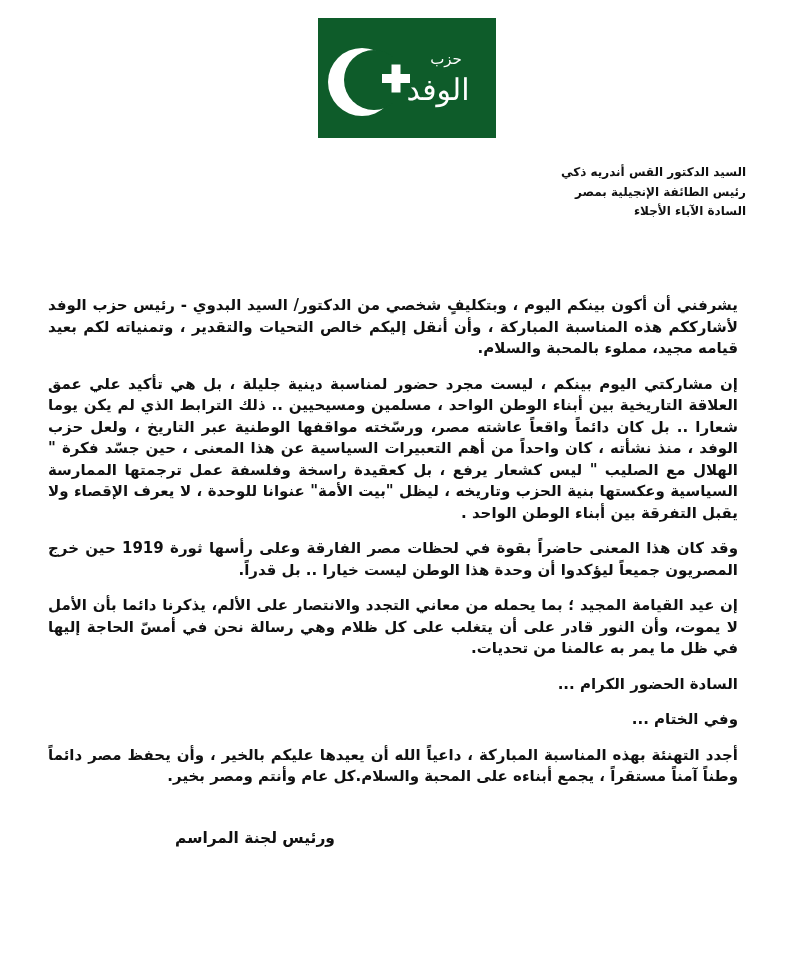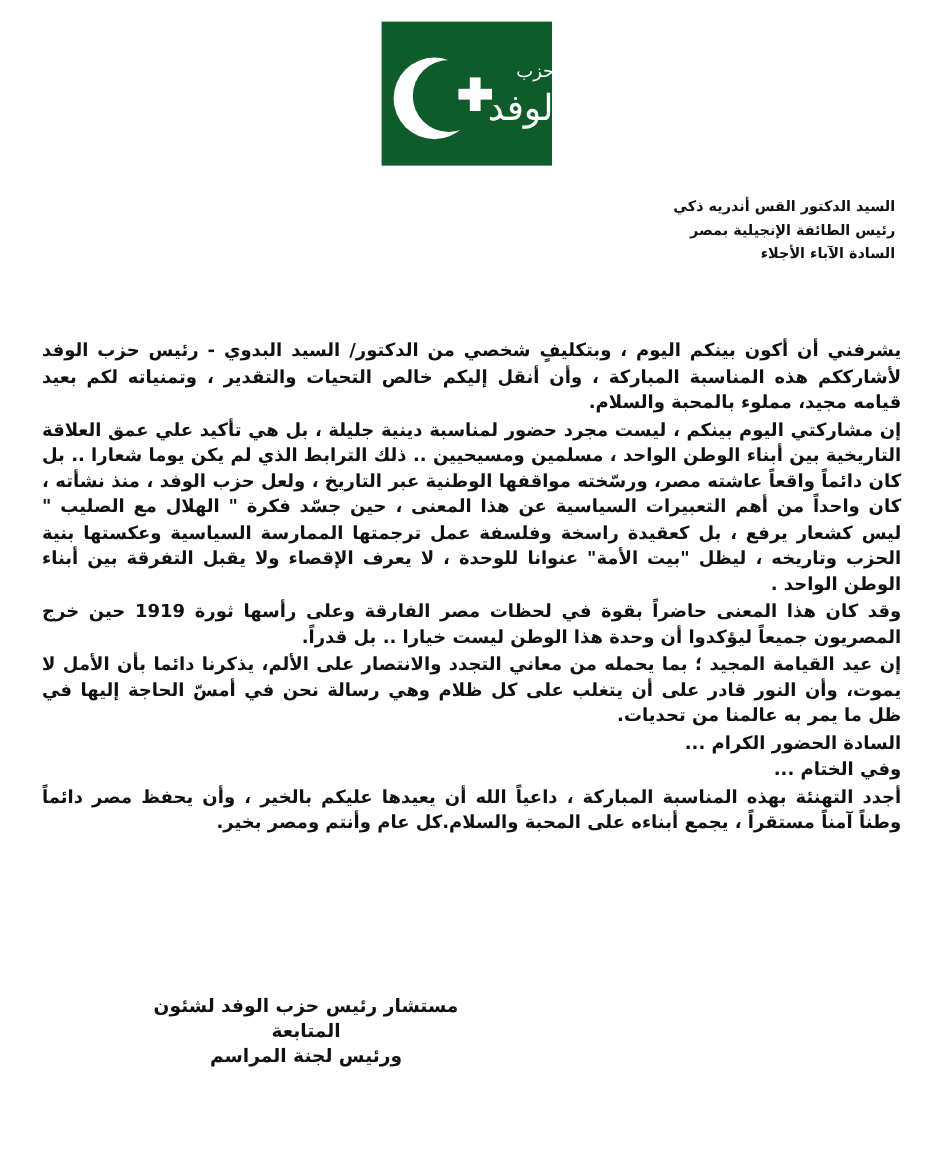--- a/index.html
+++ b/index.html
@@ -1,35 +1,35 @@
 <!DOCTYPE html>
 <html><head>
 <meta charset="utf-8">
 <style>
   html, body { margin: 0; padding: 0; background: #ffffff; }
   body {
     width: 786px; height: 974px; position: relative; overflow: hidden;
     font-family: "DejaVu Sans", sans-serif; color: #111;
   }
   .logo {
-    position: absolute; left: 318px; top: 18px; width: 142px; height: 120px;
+    position: absolute; left: 318px; top: 18px; width: 178px; height: 120px;
     background: #0e5c2a; overflow: hidden;
   }
   .logo svg { width: 150px; height: 120px; display: block; }
   .address {
     position: absolute; right: 40px; top: 163px; width: 500px;
     direction: rtl; 
     font-size: 12px; font-weight: bold; line-height: 19.5px;
   }
   .body-text {
     position: absolute; left: 34px; right: 34px; top: 281px;
     direction: rtl; text-align: justify; text-align-last: right;
     font-size: 15px; font-weight: bold; line-height: 21.5px;
   }
-  .body-text p { margin: 1px; }
+  .body-text p { margin: 14px; }
   .signature {
     position: absolute; left: 120px; width: 270px; top: 828px;
     direction: rtl; text-align: center;
     font-size: 15.5px; font-weight: bold; line-height: 21px;
   }
   .signature div { margin: 0; }
 </style>
 </head>
 <body>
 
@@ -58,15 +58,14 @@
   <p>يشرفني أن أكون بينكم اليوم ، وبتكليفٍ شخصي من الدكتور/ السيد البدوي - رئيس حزب الوفد لأشارككم هذه المناسبة المباركة ، وأن أنقل إليكم خالص التحيات والتقدير ، وتمنياته لكم بعيد قيامه مجيد، مملوء بالمحبة والسلام.</p>
   <p>إن مشاركتي اليوم بينكم ، ليست مجرد حضور لمناسبة دينية جليلة ، بل هي تأكيد علي عمق العلاقة التاريخية بين أبناء الوطن الواحد ، مسلمين ومسيحيين .. ذلك الترابط الذي لم يكن يوما شعارا .. بل كان دائماً واقعاً عاشته مصر، ورسّخته مواقفها الوطنية عبر التاريخ ، ولعل حزب الوفد ، منذ نشأته ، كان واحداً من أهم التعبيرات السياسية عن هذا المعنى ، حين جسّد فكرة " الهلال مع الصليب " ليس كشعار يرفع ، بل كعقيدة راسخة وفلسفة عمل ترجمتها الممارسة السياسية وعكستها بنية الحزب وتاريخه ، ليظل "بيت الأمة" عنوانا للوحدة ، لا يعرف الإقصاء ولا يقبل التفرقة بين أبناء الوطن الواحد .</p>
   <p>وقد كان هذا المعنى حاضراً بقوة في لحظات مصر الفارقة وعلى رأسها ثورة 1919 حين خرج المصريون جميعاً ليؤكدوا أن وحدة هذا الوطن ليست خيارا .. بل قدراً.</p>
   <p>إن عيد القيامة المجيد ؛ بما يحمله من معاني التجدد والانتصار على الألم، يذكرنا دائما بأن الأمل لا يموت، وأن النور قادر على أن يتغلب على كل ظلام وهي رسالة نحن في أمسّ الحاجة إليها في ظل ما يمر به عالمنا من تحديات.</p>
   <p>السادة الحضور الكرام ...</p>
   <p>وفي الختام ...</p>
   <p>أجدد التهنئة بهذه المناسبة المباركة ، داعياً الله أن يعيدها عليكم بالخير ، وأن يحفظ مصر دائماً وطناً آمناً مستقراً ، يجمع أبناءه على المحبة والسلام.كل عام وأنتم ومصر بخير.</p>
 </div>
 
 <div class="signature">
-  <div>مستشار رئيس حزب الوفد لشئون المتابعة</div>
   <div>ورئيس لجنة المراسم</div>
 </div>
 
 </body></html>

